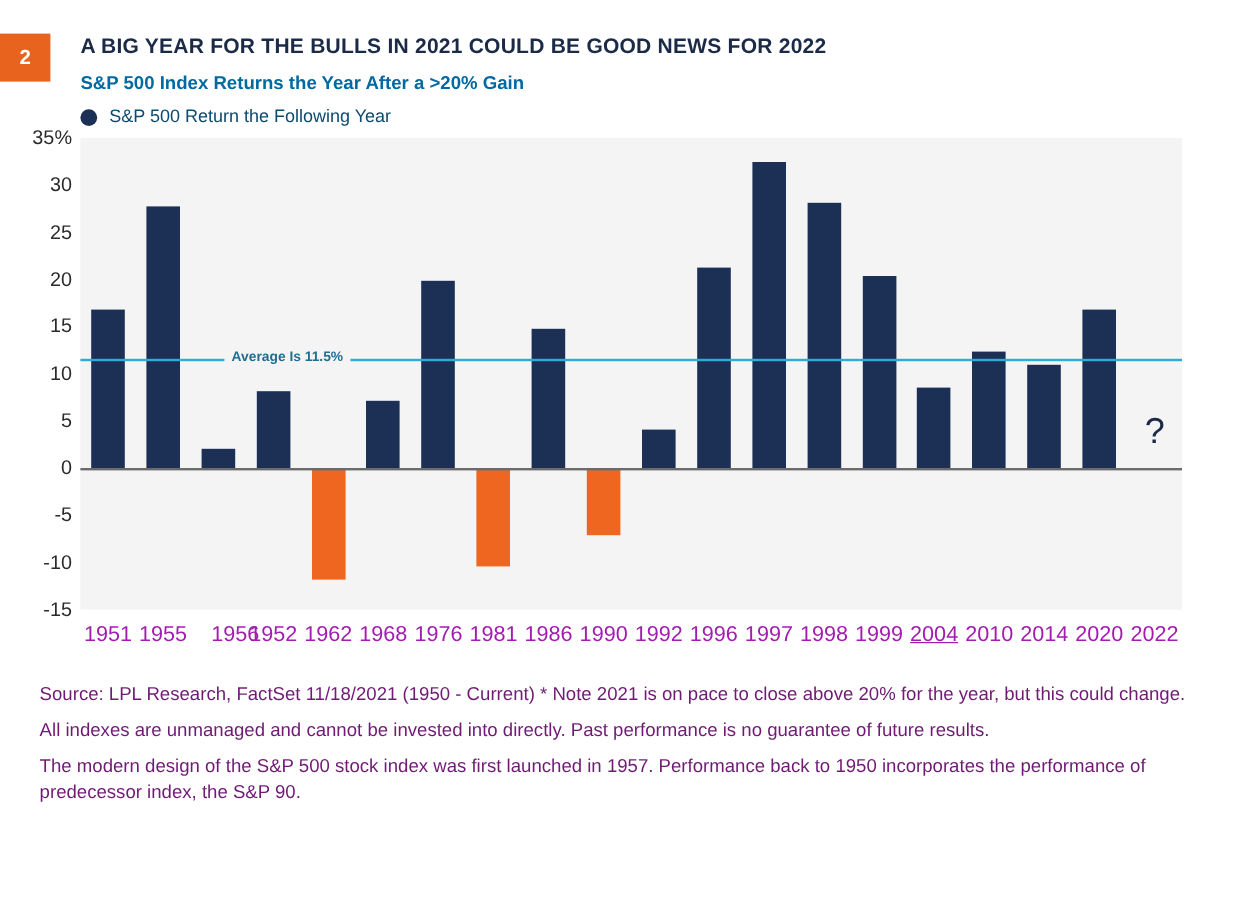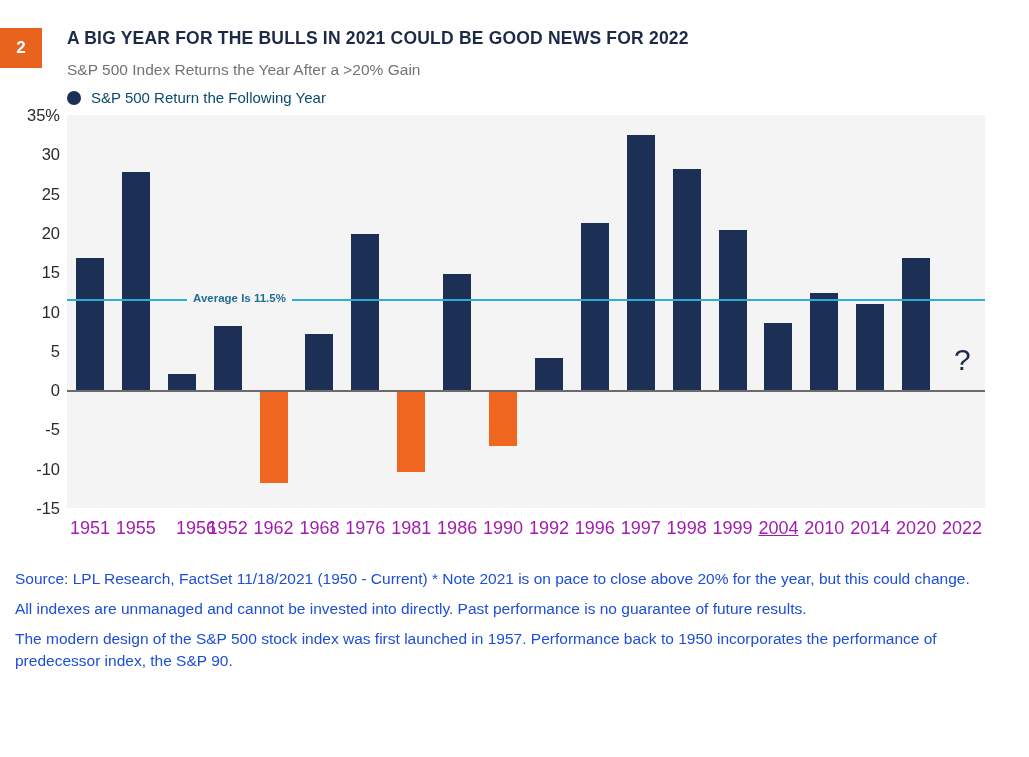--- a/index.html
+++ b/index.html
@@ -39,22 +39,22 @@
     font-weight: bold;
     letter-spacing: 0.2px;
     color: #1b2a47;
     white-space: nowrap;
   }
   .subtitle {
     position: absolute;
     left: 67px;
     top: 61px;
     font-size: 15.5px;
-    font-weight: normal;
-    color: #737373;
+    font-weight: bold;
+    color: #0369a1;
     white-space: nowrap;
     text-align: center;
   }
   .legend {
     position: absolute;
     left: 67px;
     top: 89px;
     display: flex;
     align-items: center;
     gap: 10px;
@@ -153,26 +153,26 @@
     width: 60px;
     text-align: center;
     font-size: 18px;
     color: #a21caf;
     line-height: 1;
   }
 
   
   .notes {
     position: absolute;
-    left: 15px;
+    left: 33px;
     top: 568px;
     width: 960px;
     font-size: 15.5px;
     line-height: 1.42;
-    color: #1d4ed8;
+    color: #701a75;
   }
   .notes p { margin: 0 0 8px 0; }
 </style>
 </head>
 <body>
 
 <div class="badge">
   <span>2</span>
 </div>
 

